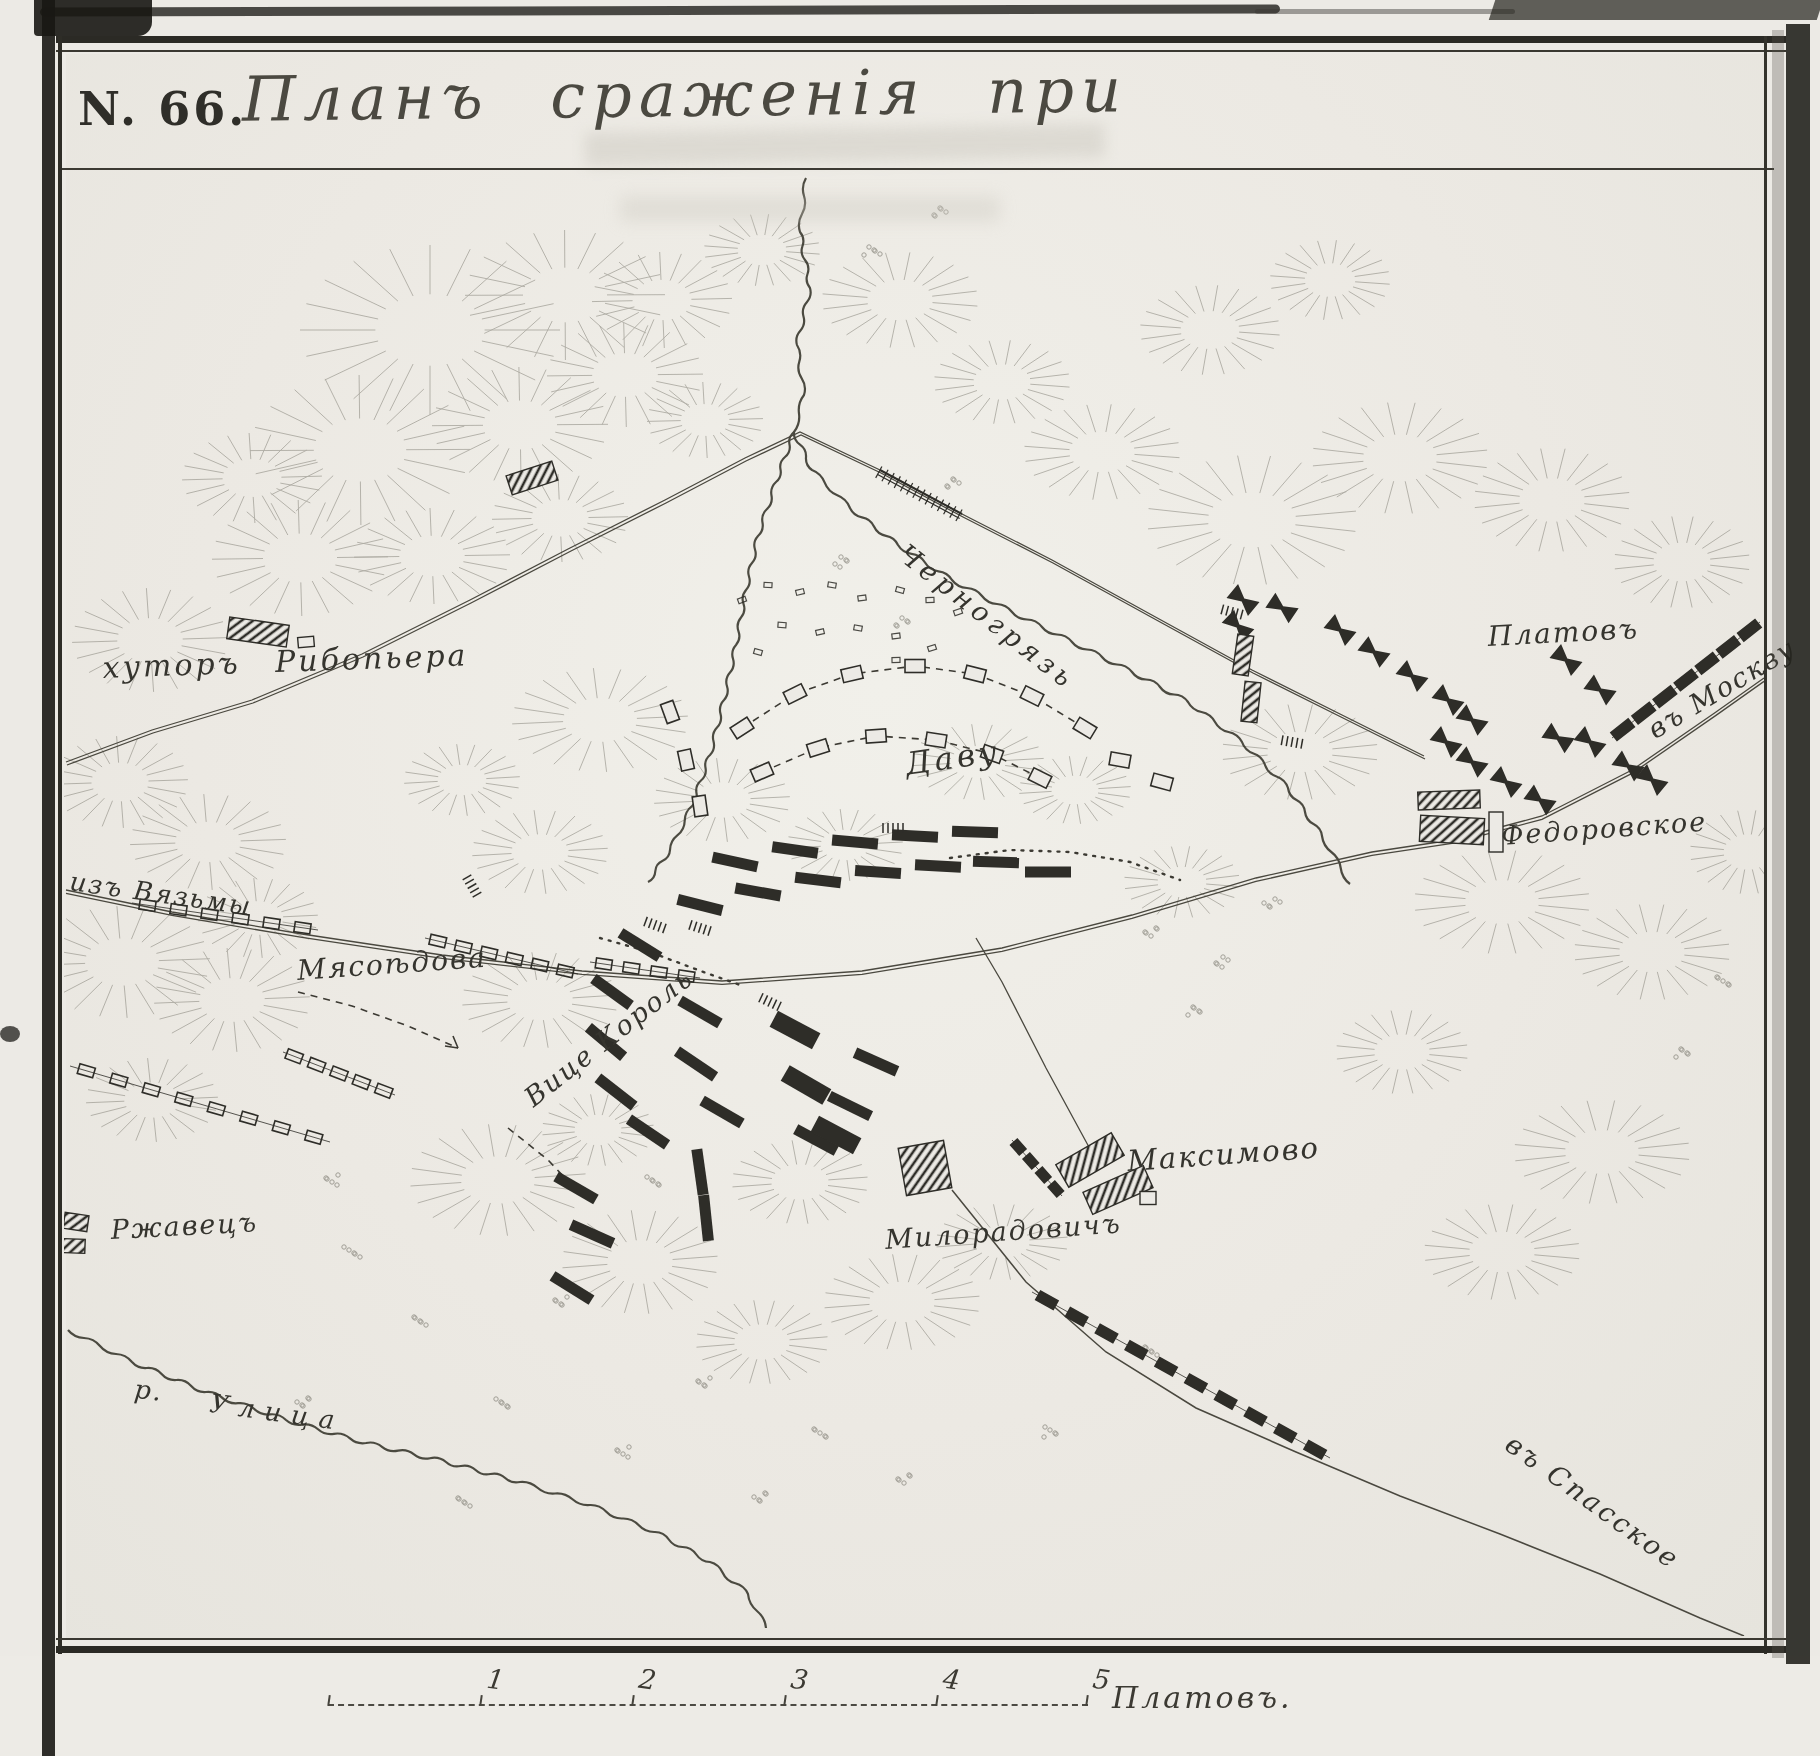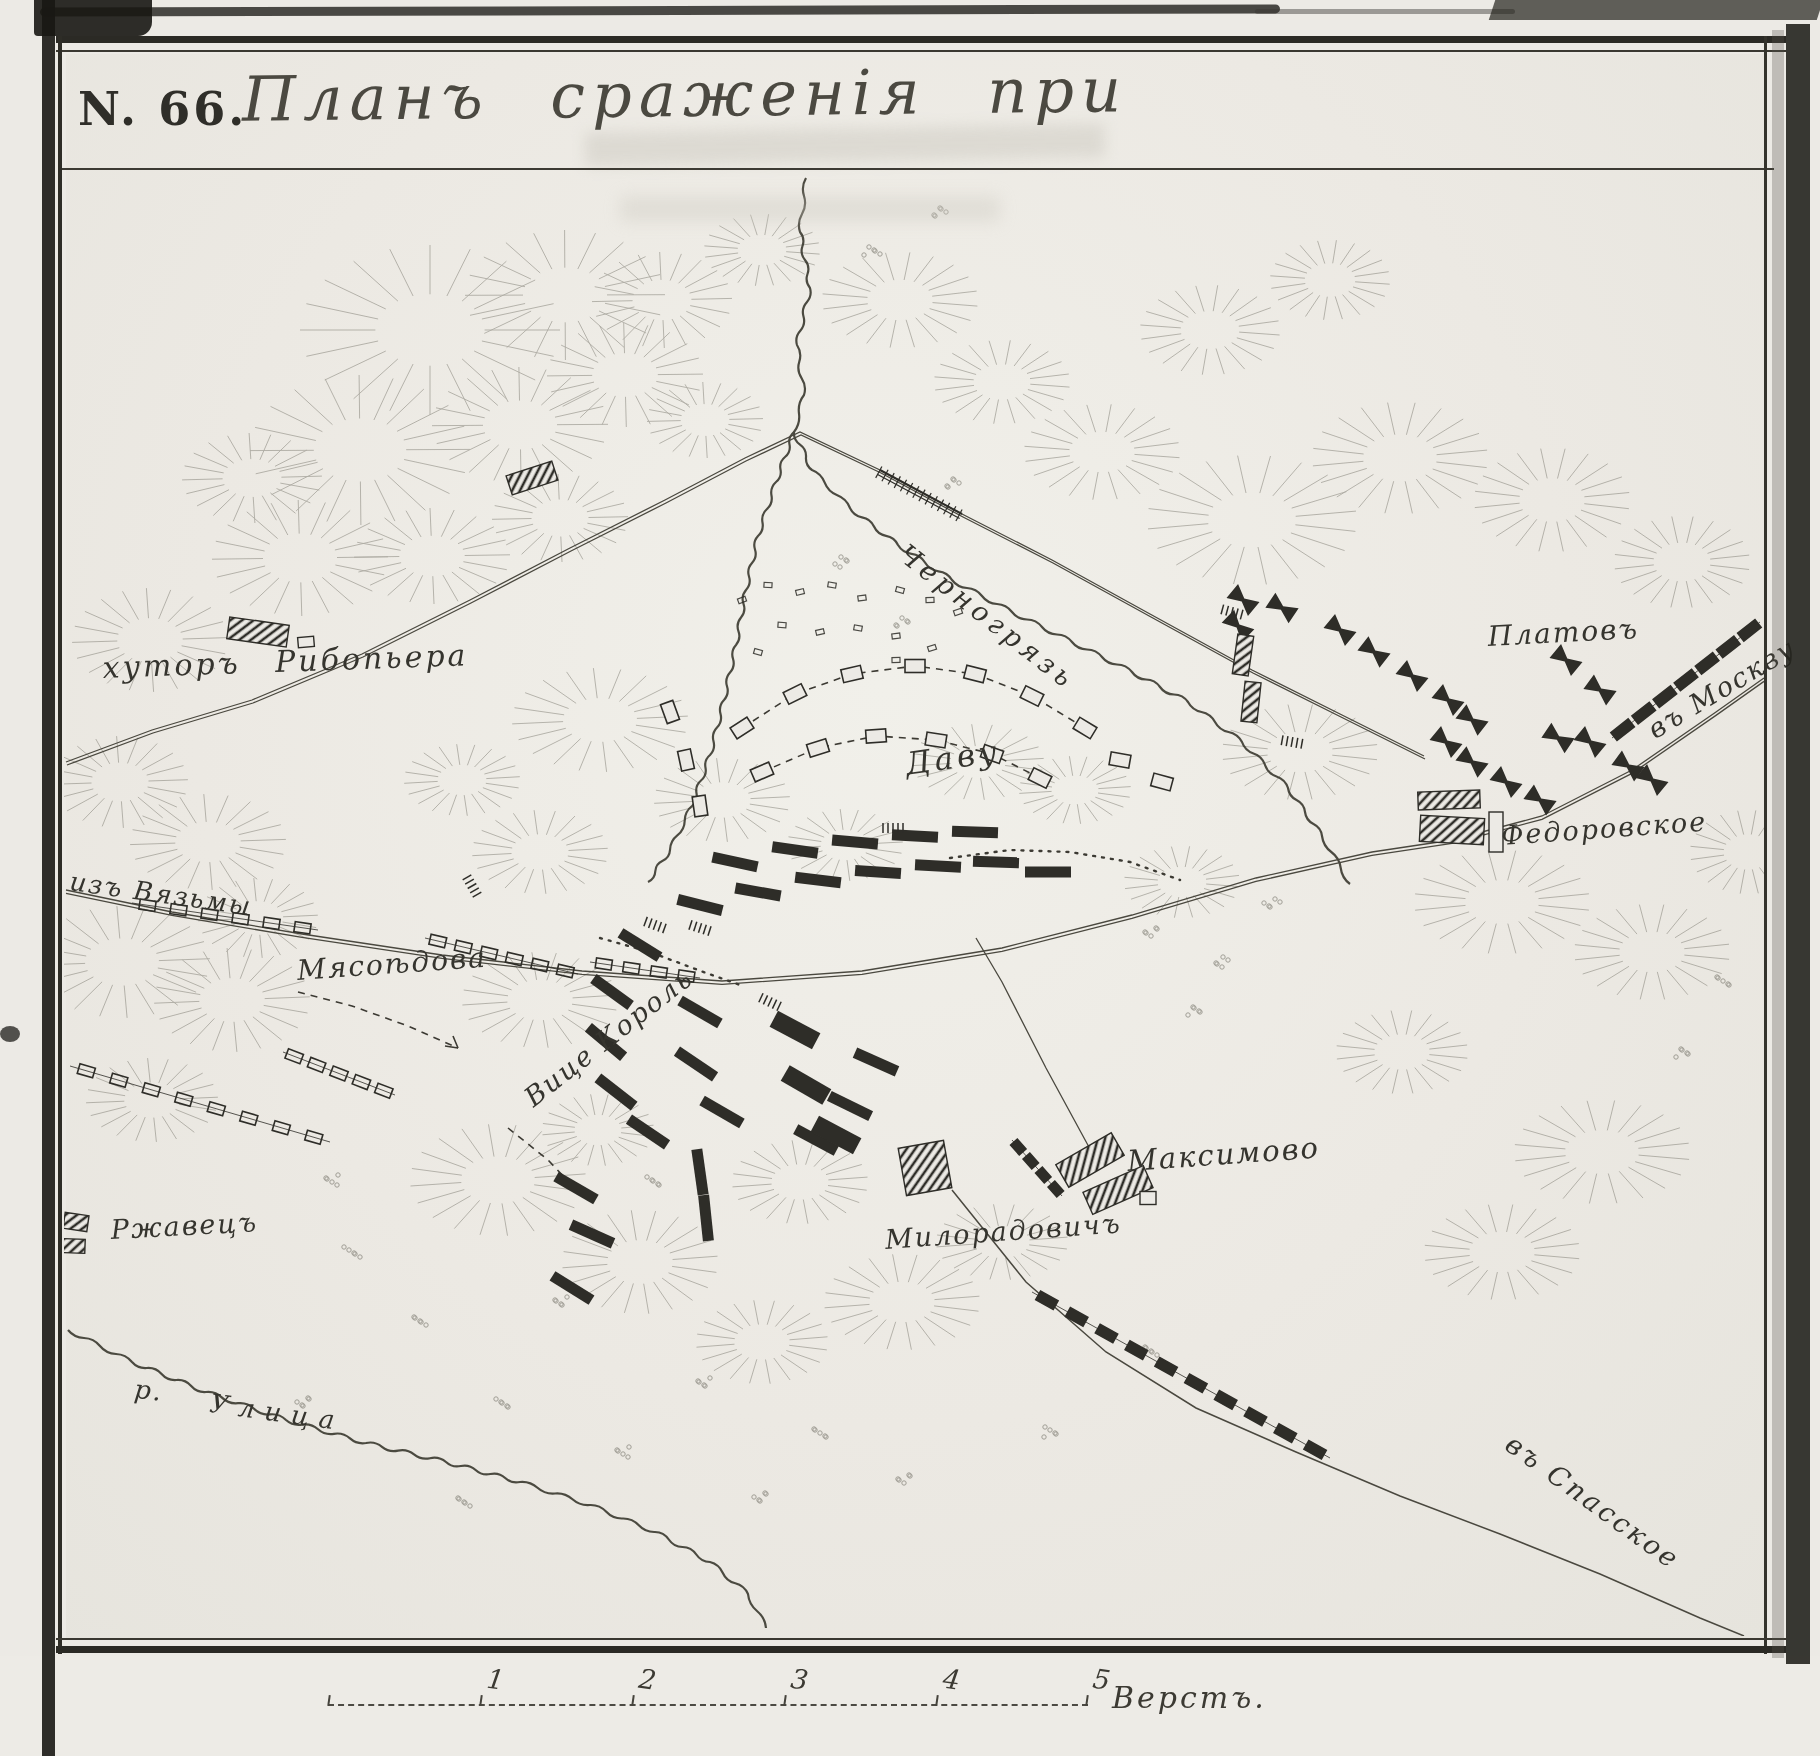--- a/index.html
+++ b/index.html
@@ -1538,15 +1538,15 @@
     <div class="stick" style="left:456px;">
       <span class="snum">3</span>
       </div>
     <div class="stick" style="left:608px;">
       <span class="snum">4</span>
       </div>
     <div class="stick" style="left:758px;">
       <span class="snum">5</span>
       </div>
   </div>
-  <div class="sunit">Верстъ.</div>
+  <div class="sunit">Платовъ.</div>
 
 </div>
 
 </body></html>

